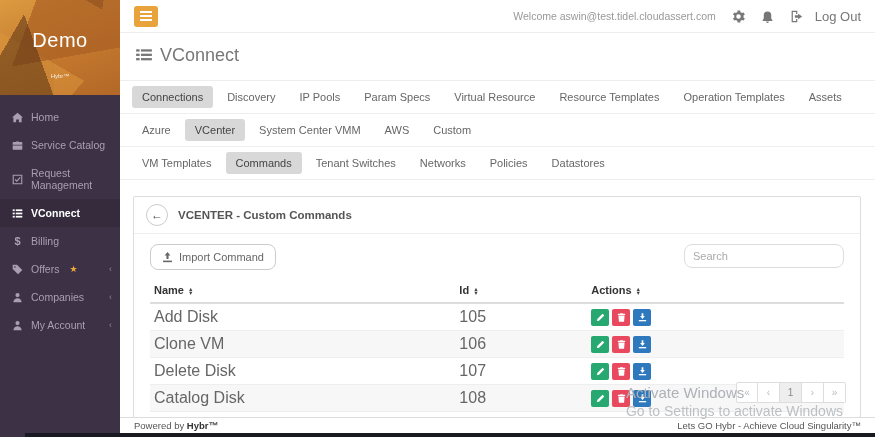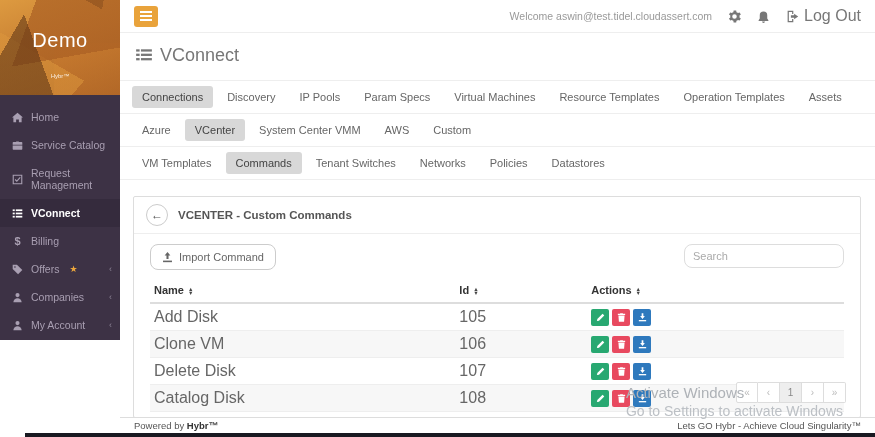--- a/index.html
+++ b/index.html
@@ -1,20 +1,20 @@
 <!DOCTYPE html>
 <html><head>
 <meta charset="utf-8">
 <style>
   * { margin:0; padding:0; box-sizing:border-box; }
   html,body { width:875px; height:437px; overflow:hidden; }
   body { font-family:"Liberation Sans","DejaVu Sans",sans-serif; background:#fff; position:relative; font-size:11px; color:#666; }
 
   
-  .sidebar { position:absolute; left:0; top:0; width:120px; height:340px; background:#3d3245; z-index:5; }
+  .sidebar { position:absolute; left:0; top:0; width:120px; height:437px; background:#3d3245; z-index:5; }
   .logo-area { height:95px; position:relative; display:flex; align-items:center; justify-content:center;
     background:
       conic-gradient(from 160deg at 20% 15%, rgba(90,50,20,.55) 0 50deg, transparent 0),
       conic-gradient(from 300deg at 85% 10%, rgba(140,80,30,.6) 0 70deg, transparent 0),
       conic-gradient(from 20deg at 10% 70%, rgba(170,95,35,.7) 0 60deg, transparent 0),
       conic-gradient(from 220deg at 70% 85%, rgba(220,150,60,.55) 0 80deg, transparent 0),
       conic-gradient(from 90deg at 45% 45%, rgba(200,120,45,.45) 0 90deg, transparent 0),
       linear-gradient(160deg, #dd9a40 0%, #c87f32 45%, #a05a22 100%);
   }
   .logo-text { color:#fff; font-size:20px; letter-spacing:.5px; margin-top:-14px; }
@@ -31,21 +31,21 @@
   
   .main { position:absolute; left:120px; top:0; right:0; bottom:0; background:#fff; }
 
   .topbar { height:33px; border-bottom:1px solid #eee; display:flex; align-items:center; padding:0 14px; }
   .hamburger { width:24px; height:21px; background:#e9a33b; border:none; border-radius:3px; display:flex; flex-direction:column; justify-content:center; gap:2px; align-items:center; cursor:pointer; }
   .hamburger i { display:block; width:12px; height:2px; background:#fff; }
   .topbar-right { margin-left:auto; display:flex; align-items:center; gap:16px; color:#888; }
   .welcome { font-size:10.5px; color:#999; }
   .tico { width:13px; height:13px; display:inline-flex; cursor:pointer; color:#777; }
   .tico svg { width:13px; height:13px; fill:currentColor; }
-  .logout { display:flex; align-items:center; gap:5px; cursor:pointer; color:#777; font-size:16px; }
+  .logout { display:flex; align-items:center; gap:12px; cursor:pointer; color:#777; font-size:13px; }
 
   .title-bar { padding:12px 16px 14px; border-bottom:1px solid #eee; display:flex; align-items:center; gap:8px; }
   .title-icon svg { width:16px; height:14px; fill:#777; }
   .page-title { font-size:18px; color:#777; font-weight:normal; }
 
   .tabs { display:flex; align-items:center; gap:4px; padding:5px 12px; border-bottom:1px solid #eee; }
   .tab { padding:5px 10px; color:#666; font-size:11px; cursor:pointer; border-radius:3px; white-space:nowrap; }
   .tab.active { background:#d8d8d8; color:#444; }
 
   
@@ -216,21 +216,21 @@
           <rect x="5.5" y="11.5" width="12.5" height="2.6"></rect>
         </svg></span>
     <h1 class="page-title">VConnect</h1>
   </div>
 
   <div class="tabs">
     <span class="tab active">Connections</span>
     <span class="tab">Discovery</span>
     <span class="tab">IP Pools</span>
     <span class="tab">Param Specs</span>
-    <span class="tab">Virtual Machines</span>
+    <span class="tab">Virtual Resource</span>
     <span class="tab">Resource Templates</span>
     <span class="tab">Operation Templates</span>
     <span class="tab">Assets</span>
   </div>
 
   <div class="tabs">
     <span class="tab">Azure</span>
     <span class="tab active">VCenter</span>
     <span class="tab">System Center VMM</span>
     <span class="tab">AWS</span>

